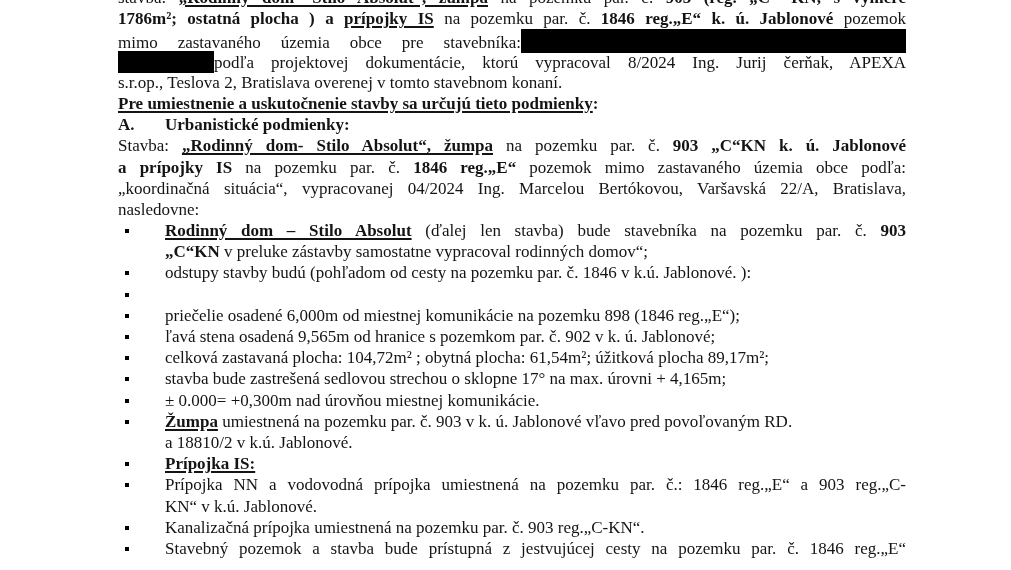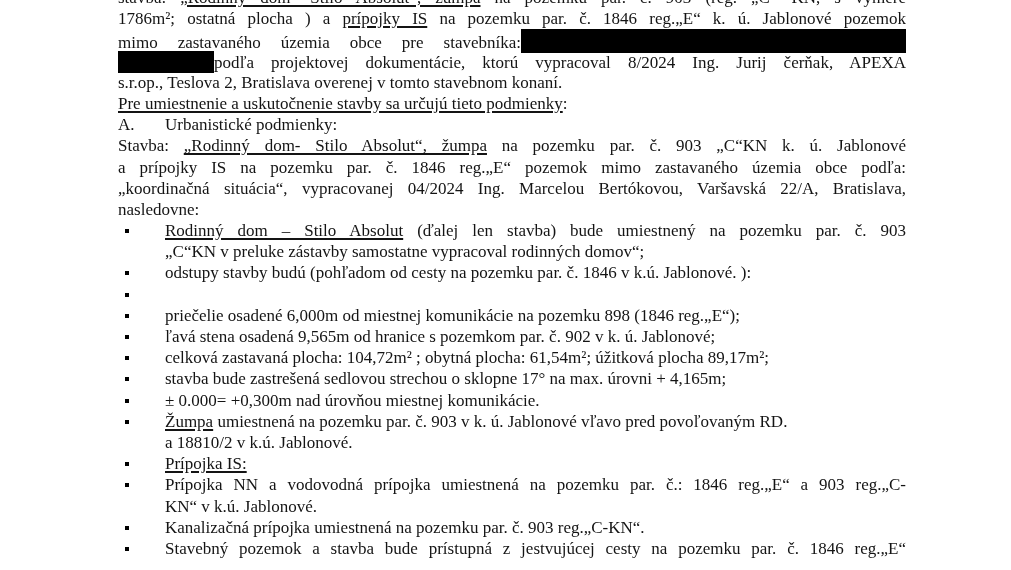--- a/index.html
+++ b/index.html
@@ -19,21 +19,21 @@
     height:21.2px; line-height:21.2px;
     white-space:normal;
   }
   .line.justify { text-align:justify; text-align-last:justify; }
   .line.bullet { padding-left:47px; position:relative; box-sizing:border-box; }
   .line.cont   { padding-left:47px; box-sizing:border-box; }
   .marker {
     position:absolute; left:7px; top:9px;
     width:4px; height:4px; background:#000;
   }
-  .seg.b { font-weight:normal; }
+  .seg.b { font-weight:bold; }
   .seg.u { text-decoration:underline; text-decoration-thickness:1.5px; text-underline-offset:2px; }
   .seg.tab { display:inline-block; width:47px; text-decoration:none; }
   .redact {
     display:inline-block; background:#000000; vertical-align:-5px;
   }
 </style>
 </head>
 <body>
 
 <div class="page">
@@ -42,21 +42,21 @@
       <div class="line para justify"><span class="seg b">1786m²; ostatná plocha ) a </span><span class="seg b u">prípojky IS</span><span class="seg"> na pozemku par. č. </span><span class="seg b">1846 reg.„E“ k. ú. Jablonové</span><span class="seg"> pozemok</span></div>
       <div class="line para justify"><span class="seg">mimo zastavaného územia obce pre stavebníka:</span><span class="redact" style="width: 385px; height: 24px; background: rgb(0, 0, 0);"></span></div>
       <div class="line para justify"><span class="redact" style="width: 96px; height: 22px; background: rgb(0, 0, 0);"></span><span class="seg">podľa projektovej dokumentácie, ktorú vypracoval 8/2024 Ing. Jurij čerňak, APEXA</span></div>
       <div class="line para"><span class="seg">s.r.op., Teslova 2, Bratislava overenej v tomto stavebnom konaní.</span></div>
       <div class="line para"><span class="seg b u">Pre umiestnenie a uskutočnenie stavby sa určujú tieto podmienky</span><span class="seg b">:</span></div>
       <div class="line para"><span class="seg b tab">A.</span><span class="seg b">Urbanistické podmienky:</span></div>
       <div class="line para justify"><span class="seg">Stavba: </span><span class="seg b u">„Rodinný dom- Stilo Absolut“, žumpa</span><span class="seg"> na pozemku par. č. </span><span class="seg b">903 „C“KN k. ú. Jablonové</span></div>
       <div class="line para justify"><span class="seg b">a prípojky IS</span><span class="seg"> na pozemku par. č. </span><span class="seg b">1846 reg.„E“</span><span class="seg"> pozemok mimo zastavaného územia obce podľa:</span></div>
       <div class="line para justify"><span class="seg">„koordinačná situácia“, vypracovanej 04/2024 Ing. Marcelou Bertókovou, Varšavská 22/A, Bratislava,</span></div>
       <div class="line para"><span class="seg">nasledovne:</span></div>
-      <div class="line bullet justify"><span class="marker"></span><span class="seg b u">Rodinný dom – Stilo Absolut</span><span class="seg"> (ďalej len stavba) bude umiestnený na pozemku par. č. </span><span class="seg b">903</span></div>
+      <div class="line bullet justify"><span class="marker"></span><span class="seg b u">Rodinný dom – Stilo Absolut</span><span class="seg"> (ďalej len stavba) bude stavebníka na pozemku par. č. </span><span class="seg b">903</span></div>
       <div class="line cont"><span class="seg b">„C“KN</span><span class="seg"> v preluke zástavby samostatne vypracoval rodinných domov“;</span></div>
       <div class="line bullet"><span class="marker"></span><span class="seg">odstupy stavby budú (pohľadom od cesty na pozemku par. č. 1846  v k.ú. Jablonové. ):</span></div>
       <div class="line bullet"><span class="marker"></span></div>
       <div class="line bullet"><span class="marker"></span><span class="seg">priečelie osadené 6,000m od miestnej komunikácie na pozemku 898 (1846 reg.„E“);</span></div>
       <div class="line bullet"><span class="marker"></span><span class="seg">ľavá stena osadená 9,565m od hranice s pozemkom par. č. 902 v k. ú. Jablonové;</span></div>
       <div class="line bullet"><span class="marker"></span><span class="seg"> celková zastavaná plocha: 104,72m² ; obytná plocha: 61,54m²; úžitková plocha 89,17m²;</span></div>
       <div class="line bullet"><span class="marker"></span><span class="seg">stavba bude zastrešená sedlovou strechou o sklopne 17° na max. úrovni + 4,165m;</span></div>
       <div class="line bullet"><span class="marker"></span><span class="seg">± 0.000= +0,300m nad úrovňou miestnej komunikácie.</span></div>
       <div class="line bullet"><span class="marker"></span><span class="seg b u">Žumpa</span><span class="seg"> umiestnená na pozemku par. č. 903 v k. ú. Jablonové vľavo pred povoľovaným RD.</span></div>
       <div class="line cont"><span class="seg">a 18810/2  v k.ú. Jablonové.</span></div>

